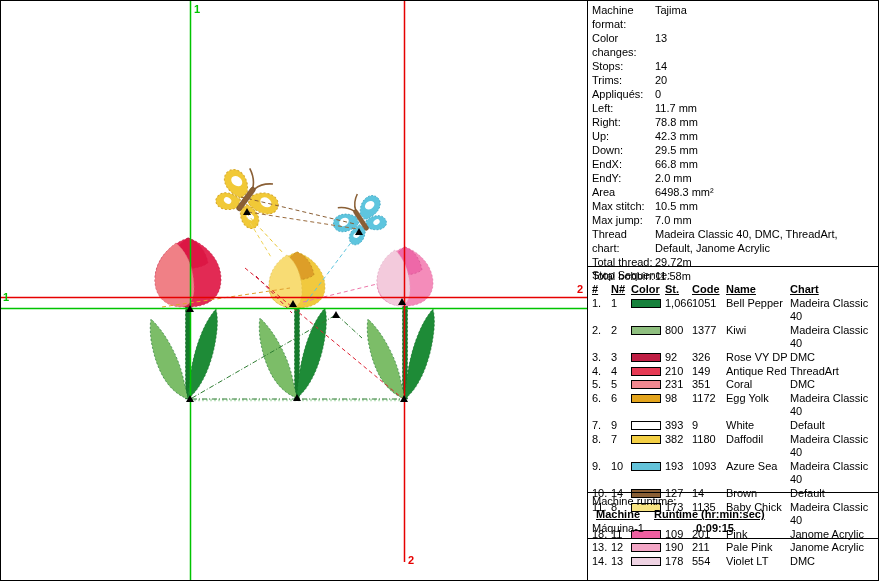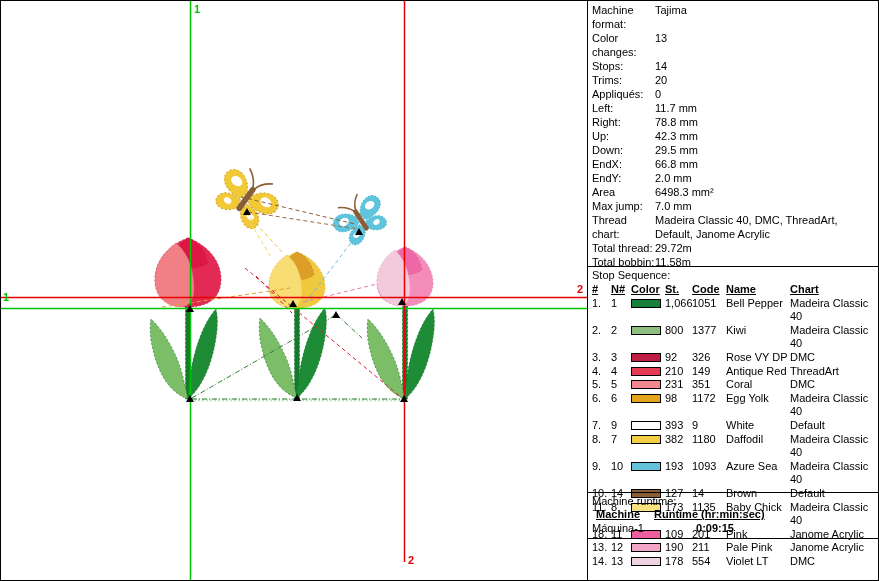--- a/index.html
+++ b/index.html
@@ -196,20 +196,24 @@
         </div>
         <div class="info-row">
           <div class="info-label">EndY:</div>
           <div class="info-value">2.0 mm</div>
         </div>
         <div class="info-row">
           <div class="info-label">Area</div>
           <div class="info-value">6498.3 mm²</div>
         </div>
         <div class="info-row">
+          <div class="info-label">Max stitch:</div>
+          <div class="info-value">10.5 mm</div>
+        </div>
+        <div class="info-row">
           <div class="info-label">Max jump:</div>
           <div class="info-value">7.0 mm</div>
         </div>
         <div class="info-row">
           <div class="info-label">Thread chart:</div>
           <div class="info-value">Madeira Classic 40, DMC, ThreadArt, Default, Janome Acrylic</div>
         </div>
         <div class="info-row">
           <div class="info-label">Total thread:</div>
           <div class="info-value">29.72m</div>

